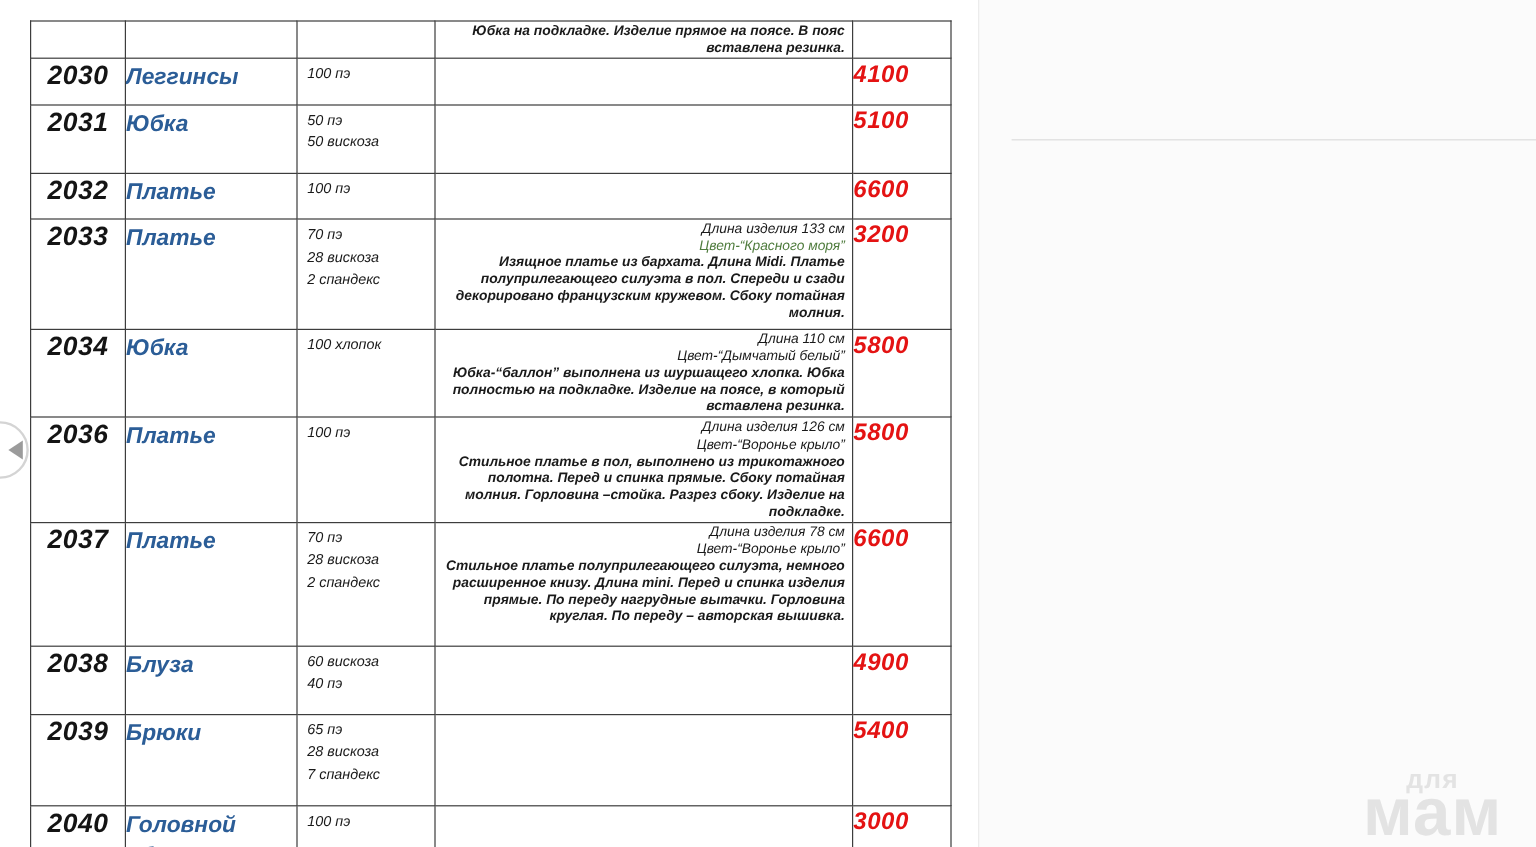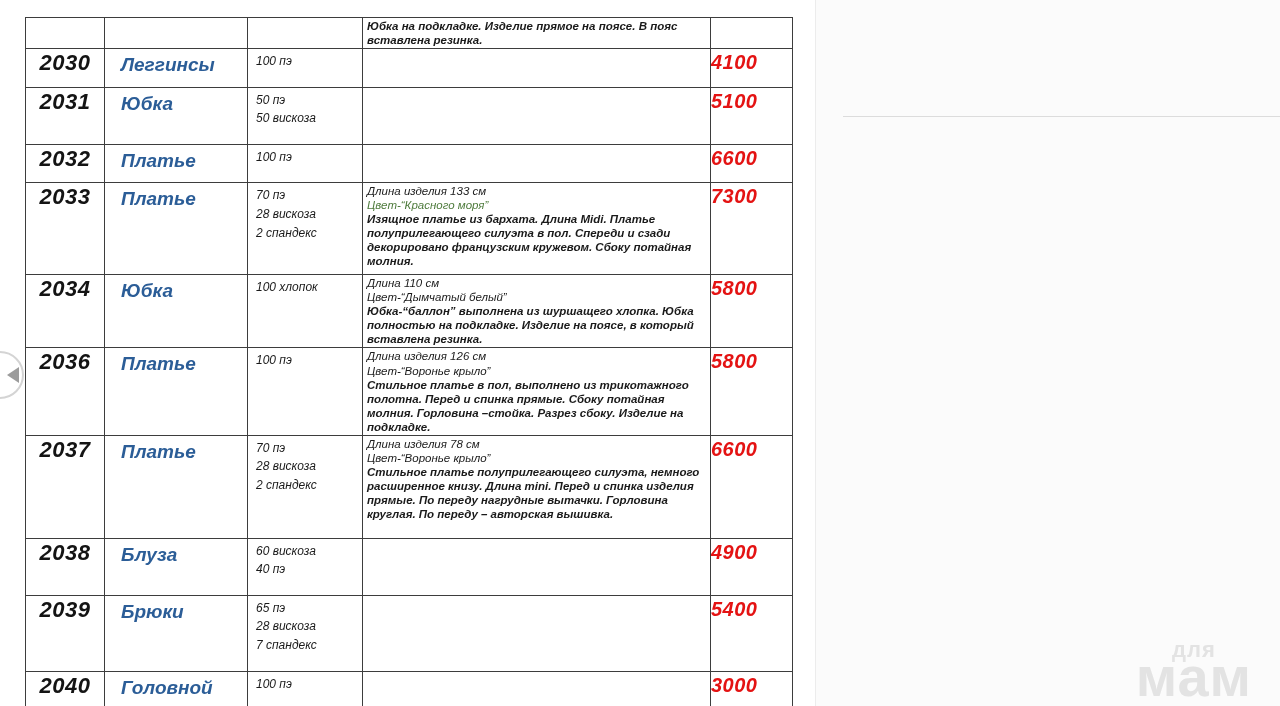--- a/index.html
+++ b/index.html
@@ -47,29 +47,29 @@
   .col-name  { width:143px; }
   .col-comp  { width:115px; }
   .col-desc  { width:348px; }
   .col-price { width:82px;  }
   .id-cell {
     font-size:22px; font-weight:bold; font-style:italic; color:#141414;
     text-align:center; padding-top:1px; letter-spacing:0.5px;margin-top:32px;
   }
   .name-cell {
     font-size:19px; font-weight:bold; font-style:italic; color:#2b5d97;
-    padding:3px 4px 0 16px; line-height:1.4;margin-top:12px;
+    padding:3px 4px 0 0; line-height:1.4;margin-top:12px;
   }
   .comp-cell {
     font-size:12px; font-style:italic; color:#1a1a1a;
     padding:3px 2px 16px 8px; line-height:1.55;
   }
   .desc-cell {
     font-size:11.5px; font-style:italic; color:#1a1a1a;
-    padding:1px 6px 1px 4px; line-height:1.22;
+    padding:1px 6px 1px 4px; line-height:1.22;text-align:right;
   }
   .desc-line.meta  { font-weight:normal; }
   .desc-line.body  { font-weight:600; }
   .desc-line.green { font-weight:normal; color:#4e7b3c; }
   .price-cell {
     font-size:20px; font-weight:bold; font-style:italic; color:#e41313;
     padding-top:2px; letter-spacing:0.5px;
   }
 </style>
 </head>
@@ -132,21 +132,21 @@
           <td class="comp-cell">
             <div>70 пэ</div>
             <div>28 вискоза</div>
             <div>2 спандекс</div>
           </td>
           <td class="desc-cell">
             <div class="desc-line meta">Длина изделия 133 см</div>
             <div class="desc-line green">Цвет-“Красного моря”</div>
             <div class="desc-line body">Изящное платье из бархата. Длина Midi. Платье полуприлегающего силуэта в пол. Спереди и сзади декорировано французским кружевом. Сбоку потайная молния.</div>
           </td>
-          <td class="price-cell">7300</td>
+          <td class="price-cell">3200</td>
         </tr>
         <tr style="height: 73px;">
           <td class="id-cell">2034</td>
           <td class="name-cell">Юбка</td>
           <td class="comp-cell">
             <div>100 хлопок</div>
           </td>
           <td class="desc-cell">
             <div class="desc-line meta">Длина 110 см</div>
             <div class="desc-line meta">Цвет-“Дымчатый белый”</div>

